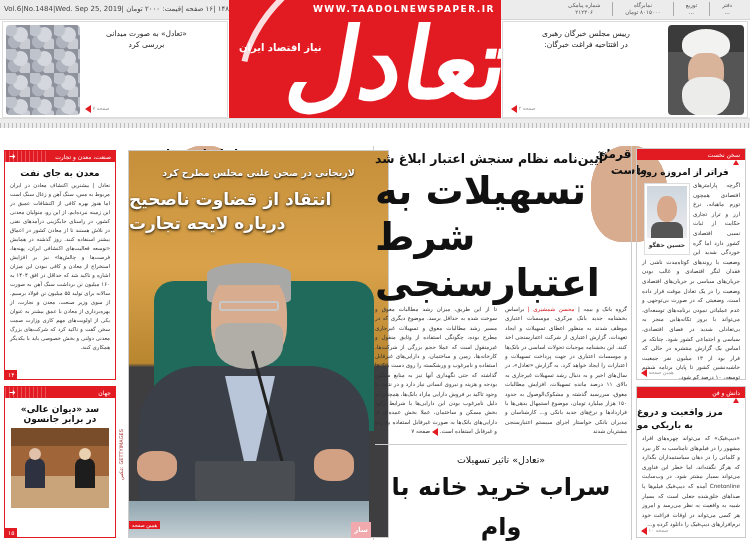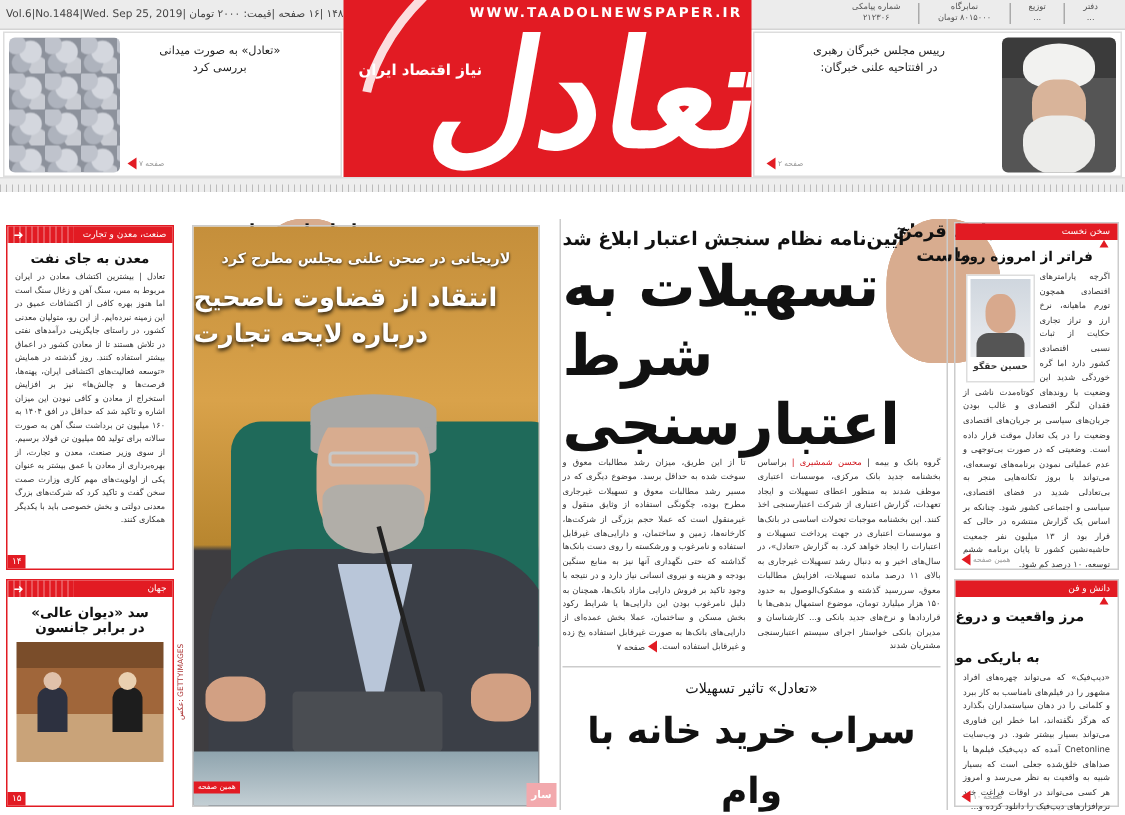--- a/index.html
+++ b/index.html
@@ -50,21 +50,21 @@
 .lsec .arrow{float:left;font-size:8px;line-height:11px}
 .l-title{font-size:9px;font-weight:bold;text-align:center;direction:rtl;margin:6px 0 3px}
 .l-body{font-size:5.4px;line-height:9px;direction:rtl;text-align:justify;padding:0 5px;color:#333}
 .pgnum{position:absolute;left:0;bottom:0;background:#e21b23;color:#fff;font-size:6px;padding:1px 3px}
 .leftcol2{position:absolute;left:4px;top:386px;width:112px;height:152px;border:1px solid #e21b23}
 .court{margin:4px 6px;height:80px;background:linear-gradient(#7a4d2a 0 22%,#a0663a 22% 60%,#c9a379 60%);position:relative;overflow:hidden}
 .court .p1{position:absolute;left:14px;top:30px;width:20px;height:30px;background:#2d3140;border-radius:8px 8px 0 0}
 .court .p2{position:absolute;right:14px;top:30px;width:20px;height:30px;background:#1d1d1d;border-radius:8px 8px 0 0}
 .court .h1{position:absolute;left:18px;top:20px;width:12px;height:12px;background:#e0c1aa;border-radius:50%}
 .court .h2{position:absolute;right:18px;top:20px;width:12px;height:12px;background:#e9d0b0;border-radius:50%}
-.feature{position:absolute;left:128px;top:150px;width:232px;height:388px;background:linear-gradient(180deg,#c58f3b 0%,#d9a24a 30%,#b8862f 55%,#3e3d40 56%);overflow:hidden;border:1px solid #ccc}
+.feature{position:absolute;left:128px;top:150px;width:261px;height:388px;background:linear-gradient(180deg,#c58f3b 0%,#d9a24a 30%,#b8862f 55%,#3e3d40 56%);overflow:hidden;border:1px solid #ccc}
 .feature .kick{position:absolute;top:16px;width:100%;text-align:center;color:#fff;font-size:9.5px;font-weight:bold;direction:rtl;text-shadow:0 1px 2px #000}
 .feature .title{position:absolute;top:36px;width:100%;text-align:left;color:#fff;font-size:17px;font-weight:bold;line-height:24px;direction:rtl;text-shadow:0 1px 3px #000}
 .chair{position:absolute;left:25px;top:130px;width:220px;height:150px;background:#1f6a5a;border-radius:20px 20px 0 0}
 .suit{position:absolute;left:10px;top:215px;width:230px;height:180px;background:#3b3f47;border-radius:60px 60px 0 0}
 .shirt{position:absolute;left:96px;top:225px;width:50px;height:90px;background:#b9c6d9;clip-path:polygon(0 0,100% 0,60% 100%,40% 100%)}
 .head{position:absolute;left:82px;top:118px;width:76px;height:96px;background:#d8ac8f;border-radius:45% 45% 40% 40%}
 .hair{position:absolute;left:78px;top:112px;width:84px;height:40px;background:#a8a8a6;border-radius:50% 50% 10% 10%}
 .beard{position:absolute;left:86px;top:172px;width:68px;height:46px;background:#b1aea8;border-radius:20% 20% 50% 50%}
 .glasses{position:absolute;left:90px;top:150px;width:60px;height:10px;border:2px solid #c7c7c7;border-radius:3px}
 .mic{position:absolute;left:122px;top:200px;width:3px;height:150px;background:#222;transform:rotate(-15deg);transform-origin:top}
@@ -122,21 +122,21 @@
 </div>
 
 <div class="teaser" style="left:502px;width:246px">
   <div class="img-cleric">
       <div class="turban"></div>
       <div class="face"></div>
       <div class="beard"></div>
     </div>
   <div style="position:absolute;left:6px;right:84px;top:6px">
     <div class="pre">رییس مجلس خبرگان رهبری</div>
-    <div class="pre">در افتتاحیه علنی خبرگان:</div>
+    <div class="pre">در افتتاحیه فراغت خبرگان:</div>
     <div class="head">شرکت در انتخابات</div>
     <div class="head">با «پول‌های کثیف»</div>
     <div class="head">خط قرمز ماست</div>
   </div>
   <div class="pg" style="left:8px"><span class="pgarrow" style="border-right:6px solid #e21b23"></span> <span>صفحه ۲</span></div>
 </div>
 
 <div class="ruler"></div>
 
 <div class="vline" style="left:373px"></div>
@@ -214,16 +214,16 @@
         <div class="nm">حسین حقگو</div>
       </div>
     <span>اگرچه پارامترهای اقتصادی همچون تورم ماهیانه، نرخ ارز و تراز تجاری حکایت از ثبات نسبی اقتصادی کشور دارد اما گره خوردگی شدید این وضعیت با روندهای</span> <span>کوتاه‌مدت ناشی از فقدان لنگر اقتصادی و غالب بودن جریان‌های سیاسی بر جریان‌های اقتصادی وضعیت را در یک تعادل موقت قرار داده است. وضعیتی که در صورت بی‌توجهی و عدم عملیاتی نمودن برنامه‌های توسعه‌ای، می‌تواند با بروز تکانه‌هایی منجر به بی‌تعادلی شدید در فضای اقتصادی، سیاسی و اجتماعی کشور شود. چنانکه بر اساس یک گزارش منتشره در حالی که قرار بود از ۱۳ میلیون نفر جمعیت حاشیه‌نشین کشور تا پایان برنامه ششم توسعه، ۱۰ درصد کم شود.</span>
   </div>
   <div style="position:absolute;left:4px;bottom:2px;font-size:5px;color:#999"><span class="pgarrow" style="border-right:6px solid #e21b23"></span> <span>همین صفحه</span></div>
 </div>
 
 <div class="rightcol2">
   <div class="sechead"><span>دانش و فن</span><span class="tri"></span></div>
   <div class="rc-title" style="margin-top:8px">مرز واقعیت و دروغ</div>
-  <div class="rc-title" style="margin-top:14px">به باریکی مو</div>
+  <div class="rc-title" style="margin-top:0">به باریکی مو</div>
   <div class="rc-body">«دیپ‌فیک» که می‌تواند چهره‌های افراد مشهور را در فیلم‌های نامناسب به کار ببرد و کلماتی را در دهان سیاستمداران بگذارد که هرگز نگفته‌اند، اما خطر این فناوری می‌تواند بسیار بیشتر شود. در وب‌سایت Cnetonline آمده که دیپ‌فیک فیلم‌ها یا صداهای خلق‌شده جعلی است که بسیار شبیه به واقعیت به نظر می‌رسد و امروز هر کسی می‌تواند در اوقات فراغت خود نرم‌افزارهای دیپ‌فیک را دانلود کرده و...</div>
   <div style="position:absolute;left:4px;bottom:2px;font-size:5px;color:#999"><span class="pgarrow" style="border-right:6px solid #e21b23"></span> <span>صفحه ۱۰</span></div>
 </div>
 
 </body></html>

